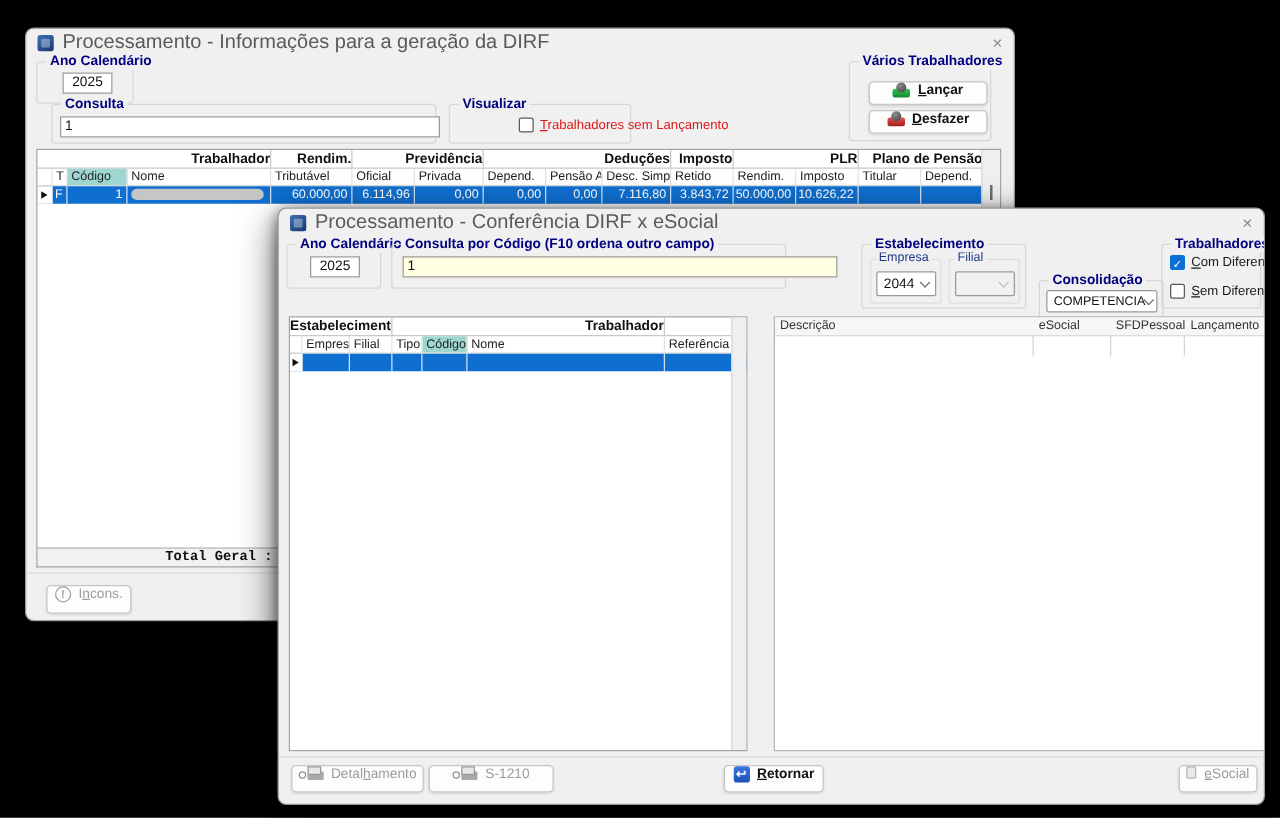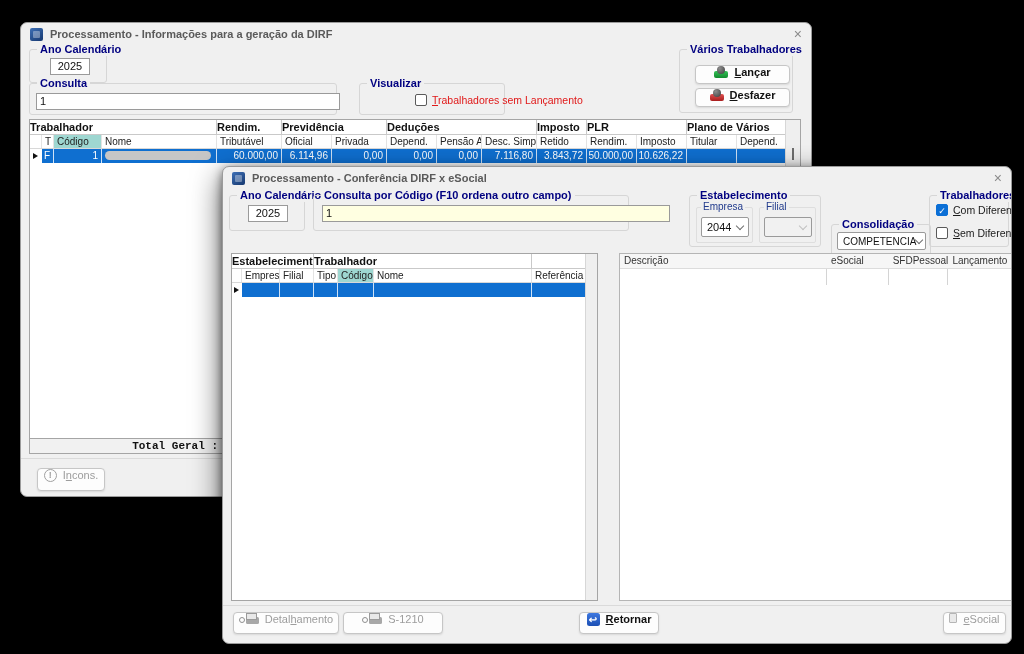--- a/index.html
+++ b/index.html
@@ -3,21 +3,21 @@
 <meta charset="utf-8">
 <style>
   * { margin:0; padding:0; box-sizing:border-box; }
   html,body { width:1024px; height:654px; background:#000; font-family:"Liberation Sans", sans-serif; overflow:hidden; }
   .win { position:absolute; background:#f0f0f0; border:1px solid #9b9b9b; border-radius:7px;
          box-shadow:0 10px 30px rgba(0,0,0,.65), 0 3px 10px rgba(0,0,0,.5); overflow:hidden; }
   .titlebar { position:absolute; left:0; top:0; right:0; height:22px; display:flex; align-items:center;
               gap:7px; padding:0 9px; }
   .appicon { width:13px; height:13px; border-radius:2px; background:linear-gradient(145deg,#3e70b6,#16386f); position:relative; flex:0 0 auto; }
   .appicon::after { content:""; position:absolute; left:3px; top:3px; width:7px; height:7px; background:rgba(255,255,255,.35); border-radius:1px; }
-  .wtitle { font-size:11px; color:#5a5a5a; white-space:nowrap;font-weight:bold; }
+  .wtitle { font-size:16px; color:#5a5a5a; white-space:nowrap; }
   .wclose { margin-left:auto; color:#8a8a8a; font-size:14px; line-height:14px; cursor:default; }
   .grp { position:absolute; border:1px solid #d6d6d6; border-radius:3px; }
   .grp-label { position:absolute; top:-7px; left:7px; background:#f0f0f0; padding:0 3px; font-size:11px;
                font-weight:bold; color:#000080; line-height:13px; white-space:nowrap; }
   .mini { position:absolute; border:1px solid #dedede; border-radius:2px; }
   .mini-label { position:absolute; top:-7px; left:4px; background:#f0f0f0; padding:0 2px; font-size:10px;
                 color:#203a8c; line-height:12px; white-space:nowrap; }
   .textbox { position:absolute; background:#fff; border:1px solid #9a9a9a; font-size:11px; color:#111;
              line-height:15px; padding:0 3px; overflow:hidden; white-space:nowrap; }
   .textbox.center { text-align:center; }
@@ -46,21 +46,21 @@
             align-items:center; padding:0 5px; font-size:11px; color:#111; justify-content:space-between; }
   .select.dis { background:#f1f1f1; color:#9a9a9a; }
   
   .check { display:flex; align-items:center; gap:5px; position:absolute; font-size:10.5px; color:#1a1a1a; white-space:nowrap; }
   .box { width:12px; height:12px; border:1px solid #5a5a5a; border-radius:2px; background:#fff; flex:0 0 auto; }
   .box.checked { background:#0b6fd6; border-color:#0b6fd6; color:#fff; font-size:9px; line-height:12px; text-align:center; }
   
   .grid { position:absolute; background:#fff; border:1px solid #a5a5a5; }
   .gh-row, .sh-row, .d-row { display:flex; }
   .gh-row { height:15px; border-bottom:1px solid #c9c9c9; }
-  .gh { font-size:11px; font-weight:bold; color:#111; text-align:left; line-height:14px; border-right:1px solid #c9c9c9; overflow:hidden; white-space:nowrap; }
+  .gh { font-size:11px; font-weight:bold; color:#111; text-align:right; line-height:14px; border-right:1px solid #c9c9c9; overflow:hidden; white-space:nowrap; }
   .sh-row { height:14px; border-bottom:1px solid #d8d8d8; }
   .sh { font-size:10px; color:#222; line-height:13px; padding-left:3px; border-right:1px solid #e3e3e3; overflow:hidden; white-space:nowrap; }
   .sh.teal { background:#9ed7d1; }
   .d-row { height:14px; background:#0f6fd0; }
   .dc { font-size:10px; color:#fff; line-height:14px; border-right:1px solid rgba(255,255,255,.8); overflow:hidden; white-space:nowrap; }
   .dc.num { text-align:right; padding-right:3px; }
   .dc.sel { background:#fff; display:flex; align-items:center; justify-content:center; }
   .tri { width:0; height:0; border-left:5px solid #101010; border-top:3.5px solid transparent; border-bottom:3.5px solid transparent; }
   .pill { margin:2px 2px 0 3px; height:9px; border-radius:5px; background:#c6c6c6; width:106px; }
   .vscroll { position:absolute; top:0; right:0; bottom:0; background:#efefef; border-left:1px solid #d7d7d7; }
@@ -83,21 +83,21 @@
     <span class="appicon"></span>
     <span class="wtitle">Processamento - Informações para a geração da DIRF</span>
     <span class="wclose">×</span>
   </div>
 
   <div class="grp" style="left:8px; top:26px; width:78px; height:34px;">
     <span class="grp-label">Ano Calendário</span>
     <div class="textbox center" style="left:20px; top:8px; width:40px; height:17px;">2025</div>
   </div>
 
-  <div class="grp" style="left:8px; top:60px; width:308px; height:32px;">
+  <div class="grp" style="left:20px; top:60px; width:308px; height:32px;">
     <span class="grp-label">Consulta</span>
     <div class="textbox" style="left:6px; top:9px; width:304px; height:17px;">1</div>
   </div>
 
   <div class="grp" style="left:338px; top:60px; width:146px; height:32px;">
     <span class="grp-label">Visualizar</span>
     <label class="check red" style="left:7px; top:10px;padding-left:48px;">
       <span class="box"></span>
       <span><span class="u">T</span><span>rabalhadores sem Lançamento</span></span>
     </label>
@@ -116,21 +116,21 @@
   </div>
 
   <div class="grid" style="left:8px; top:96px; width:772px; height:320px;">
     <div class="gh-row">
       <div class="gh" style="width:187px">Trabalhador</div>
       <div class="gh" style="width:65px">Rendim.</div>
       <div class="gh" style="width:105px">Previdência</div>
       <div class="gh" style="width:150px">Deduções</div>
       <div class="gh" style="width:50px">Imposto</div>
       <div class="gh" style="width:100px">PLR</div>
-      <div class="gh" style="width:100px">Plano de Vários</div>
+      <div class="gh" style="width:100px">Plano de Pensão</div>
     </div>
     <div class="sh-row">
       <div class="sh" style="width:12px"></div>
       <div class="sh" style="width:12px">T</div>
       <div class="sh teal" style="width:48px">Código</div>
       <div class="sh" style="width:115px">Nome</div>
       <div class="sh" style="width:65px">Tributável</div>
       <div class="sh" style="width:50px">Oficial</div>
       <div class="sh" style="width:55px">Privada</div>
       <div class="sh" style="width:50px">Depend.</div>

